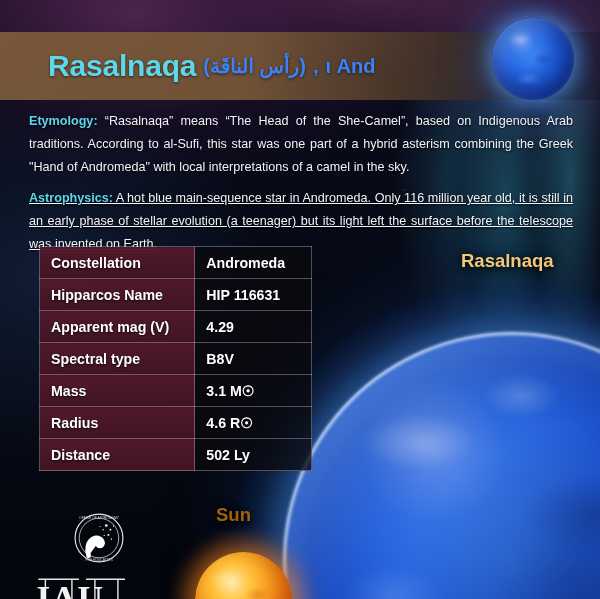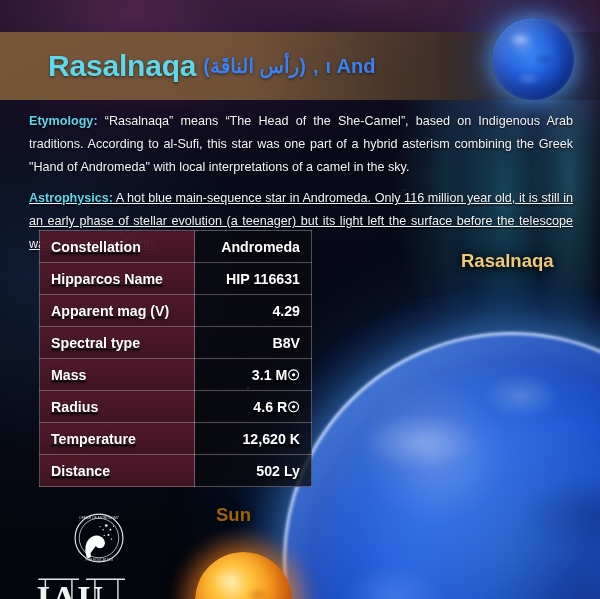--- a/index.html
+++ b/index.html
@@ -250,44 +250,43 @@
   }
   .para + .para { margin-top: 8px; text-decoration: underline; }
   .lead {
     color: #5fd7ea;
     font-weight: 700;
   }
 
   
   .data-table {
     position: absolute;
-    left: 39px; top: 230px;
+    left: 39px; top: 246px;
     width: 273px;
     border-collapse: collapse;
     border: 1px solid rgba(190,170,180,0.45);
-    text-decoration: underline;
   }
   .data-table td {
     height: 32px;
     padding: 0 11px;
     font-size: 14.2px;
     font-weight: 700;
     color: #ffffff;
     border: 1px solid rgba(200,180,190,0.40);
     text-shadow: 0 1px 2px rgba(0,0,0,.8);
   }
   .data-table td.key {
     width: 159px;
     background: linear-gradient(180deg, rgba(84,26,44,0.96) 0%, rgba(66,20,34,0.96) 100%);
     text-align: left;
   }
   .data-table td.val {
     width: 118px;
     background: rgba(10,10,16,0.78);
-    text-align: right;
+    text-align: left;
   }
 
   
   .label-rasalnaqa {
     position: absolute;
     left: 461px; top: 250px;
     color: #f0c878;
     font-size: 18.5px;
     font-weight: 700;
     text-shadow: 0 2px 6px rgba(0,0,0,.9), 0 0 12px rgba(0,0,0,.6);
@@ -363,24 +362,20 @@
         <td class="key">Spectral type</td>
         <td class="val">B8V</td>
       </tr>
       <tr>
         <td class="key">Mass</td>
         <td class="val">3.1 M☉</td>
       </tr>
       <tr>
         <td class="key">Radius</td>
         <td class="val">4.6 R☉</td>
-      </tr>
-      <tr>
-        <td class="key">Temperature</td>
-        <td class="val">12,620 K</td>
       </tr>
       <tr>
         <td class="key">Distance</td>
         <td class="val">502 Ly</td>
       </tr>
     </tbody>
   </table>
 
   <div class="label-rasalnaqa">Rasalnaqa</div>
   <div class="label-sun">Sun</div>

